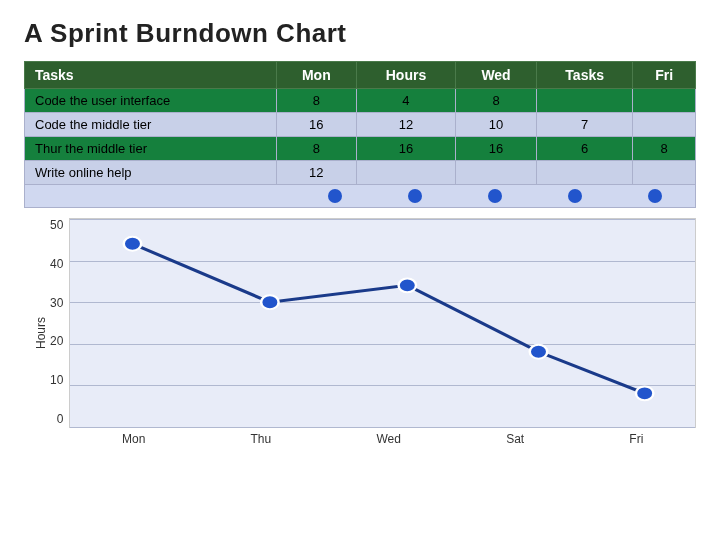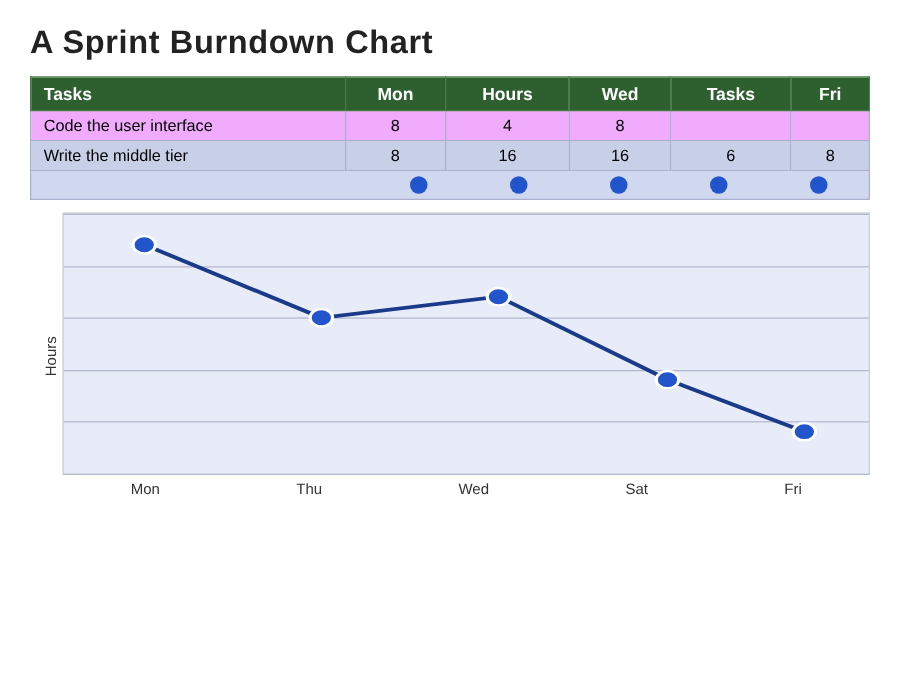--- a/index.html
+++ b/index.html
@@ -50,21 +50,21 @@
       font-weight: bold;
       text-align: center;
       border: 1px solid #4a7a4a;
     }
 
     .sprint-table thead th:first-child {
       text-align: left;
     }
 
     .sprint-table tbody tr {
-      background: #f0abfc;
+      background: #15803d;
     }
 
     .sprint-table tbody tr:nth-child(even) {
       background: #c8d0e8;
     }
 
     .sprint-table tbody td {
       padding: 4px 10px;
       font-size: 13px;
       border: 1px solid #aab0cc;
@@ -188,27 +188,43 @@
       <tbody id="table-body">
       <tr>
             <td>Code the user interface</td>
             <td>8</td>
             <td>4</td>
             <td>8</td>
             <td></td>
             <td></td>
           </tr>
           <tr>
-            <td>Write the middle tier</td>
+            <td>Code the middle tier</td>
+            <td>16</td>
+            <td>12</td>
+            <td>10</td>
+            <td>7</td>
+            <td></td>
+          </tr>
+          <tr>
+            <td>Thur the middle tier</td>
             <td>8</td>
             <td>16</td>
             <td>16</td>
             <td>6</td>
             <td>8</td>
           </tr>
+          <tr>
+            <td>Write online help</td>
+            <td>12</td>
+            <td></td>
+            <td></td>
+            <td></td>
+            <td></td>
+          </tr>
         </tbody>
     </table>
 
     <div class="dots-row">
       <div class="dot-spacer"></div>
       <div class="dot-cell">
           <div class="dot"></div>
         </div>
       <div class="dot-cell">
           <div class="dot"></div>
@@ -219,20 +235,28 @@
       <div class="dot-cell">
           <div class="dot"></div>
         </div>
       <div class="dot-cell">
           <div class="dot"></div>
         </div>
     </div>
 
     <div style="display:flex; margin-top:10px; margin-left: 10px;">
       <div class="y-label-title">Hours</div>
+      <div class="chart-y-label">
+        <span>50</span>
+        <span>40</span>
+        <span>30</span>
+        <span>20</span>
+        <span>10</span>
+        <span>0</span>
+      </div>
       <div class="chart-main">
         <div class="chart-bg">
 
           <div class="grid-line" style="top: 0%;"></div>
           <div class="grid-line" style="top: 20%;"></div>
           <div class="grid-line" style="top: 40%;"></div>
           <div class="grid-line" style="top: 60%;"></div>
           <div class="grid-line" style="top: 80%;"></div>
           <div class="grid-line" style="top: 100%;"></div>
 

